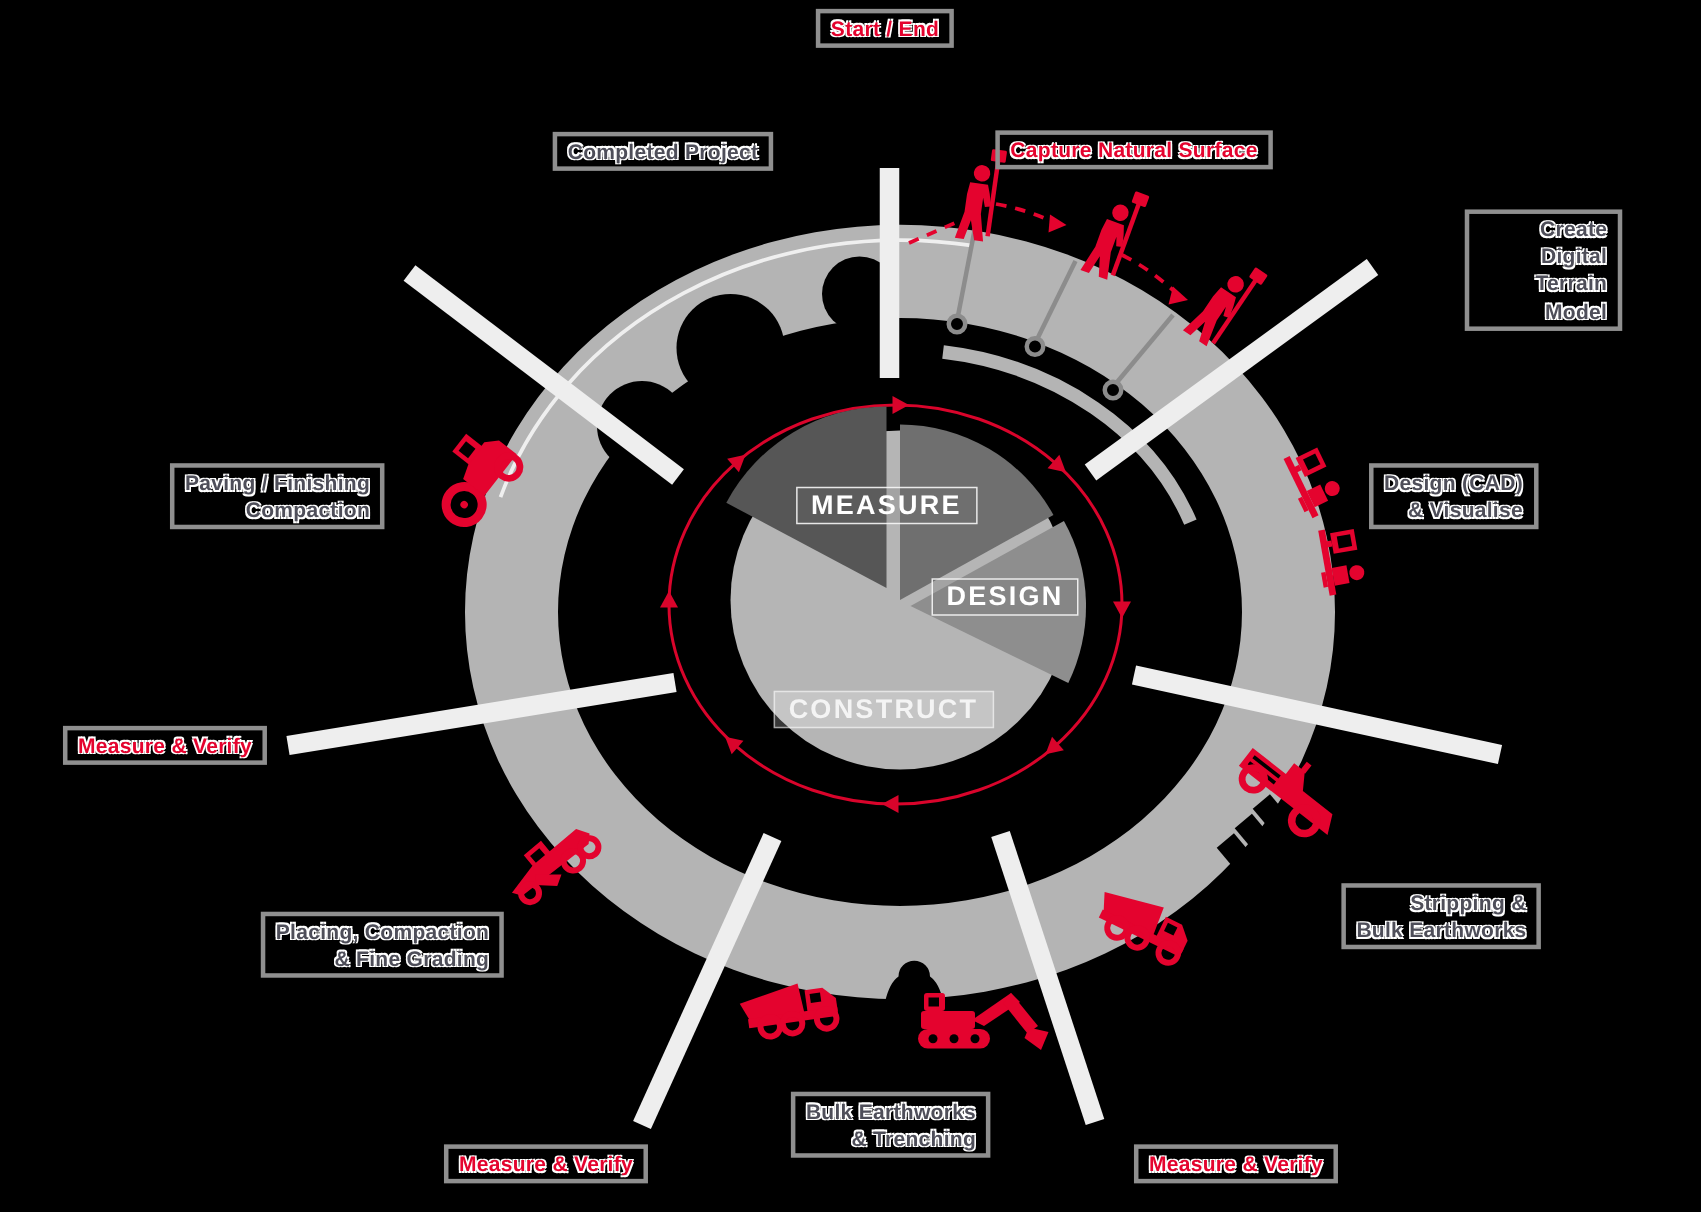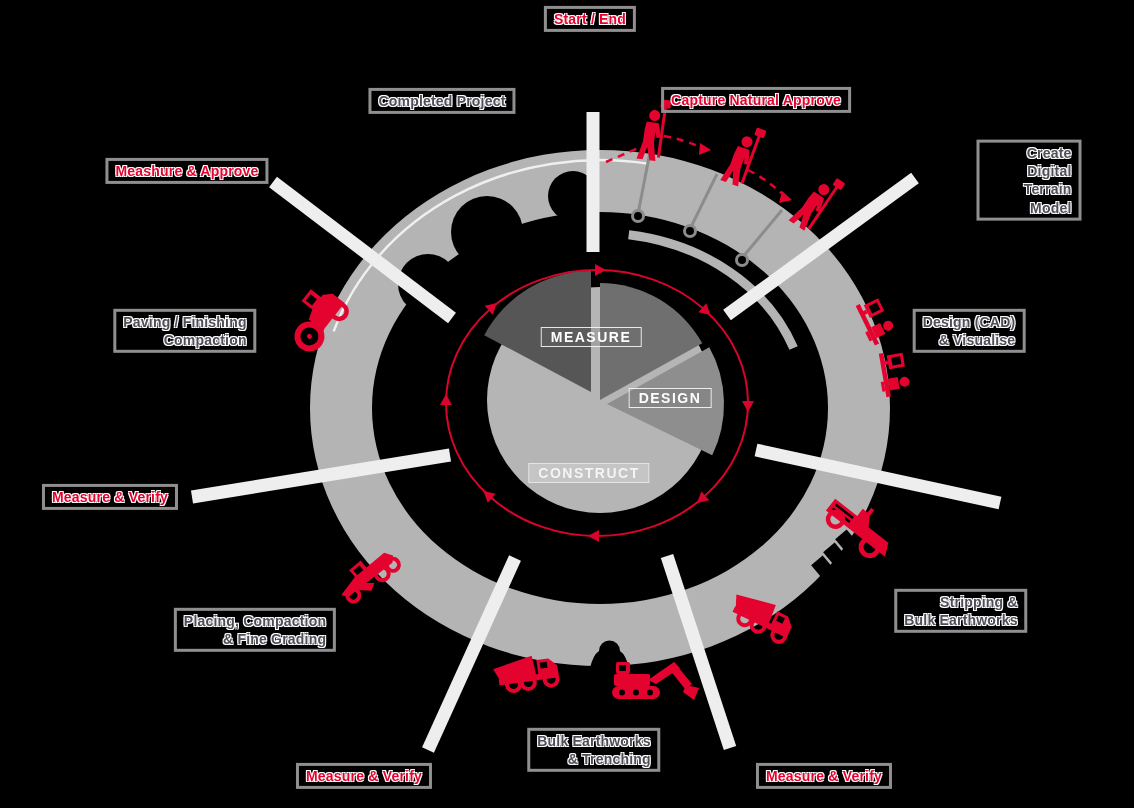--- a/index.html
+++ b/index.html
@@ -26,21 +26,21 @@
   #lbl-mv-bottom-right{left:824px;top:776px;}
   #lbl-bulk-earthworks{left:594px;top:750px;}
   #lbl-mv-bottom-left{left:364px;top:776px;}
   #lbl-placing{left:255px;top:630px;}
   #lbl-mv-left{left:110px;top:497px;}
   #lbl-paving{left:185px;top:331px;}
   #lbl-meashure-approve{left:187px;top:171px;}
 
   
   .pie-label{position:absolute;transform:translate(-50%,-50%);
-     font-weight:bold;font-size:14px;letter-spacing:1.5px;color:#fff;
+     font-weight:bold;font-size:18px;letter-spacing:1.5px;color:#fff;
      border:1px solid rgba(255,255,255,.85);padding:1px 9px;
      background:rgba(110,110,110,.25);}
   #pie-measure{left:591px;top:337px;}
   #pie-design{left:670px;top:398px;}
   #pie-construct{left:589px;top:473px;color:#f4f4f4;
      border-color:rgba(255,255,255,.55);background:rgba(255,255,255,.22);}
 </style>
 </head>
 <body>
 
@@ -199,31 +199,30 @@
   <use href="#grader" transform="translate(368,574) rotate(-40)"></use>
   <use href="#roller" transform="translate(320,318) rotate(-52)"></use>
 </svg>
 
 <div class="pie-label" id="pie-measure">MEASURE</div>
 <div class="pie-label" id="pie-design">DESIGN</div>
 <div class="pie-label" id="pie-construct">CONSTRUCT</div>
 
 <div class="label red" id="lbl-start-end">Start / End</div>
 <div class="label gray" id="lbl-completed-project">Completed Project</div>
-<div class="label red" id="lbl-capture-natural-surface">Capture Natural Approve</div>
+<div class="label red" id="lbl-capture-natural-surface">Capture Natural Surface</div>
 <div class="label gray" id="lbl-create-dtm">Create Digital
 Terrain Model</div>
 <div class="label gray" id="lbl-design-cad">Design (CAD)
 &amp; Visualise</div>
 <div class="label gray" id="lbl-stripping">Stripping &amp;
 Bulk Earthworks</div>
 <div class="label red" id="lbl-mv-bottom-right">Measure &amp; Verify</div>
 <div class="label gray" id="lbl-bulk-earthworks">Bulk Earthworks
 &amp; Trenching</div>
 <div class="label red" id="lbl-mv-bottom-left">Measure &amp; Verify</div>
 <div class="label gray" id="lbl-placing">Placing, Compaction
 &amp; Fine Grading</div>
 <div class="label red" id="lbl-mv-left">Measure &amp; Verify</div>
 <div class="label gray" id="lbl-paving">Paving / Finishing
 Compaction</div>
-<div class="label red" id="lbl-meashure-approve">Meashure &amp; Approve</div>
 
 </div>
 
 </body></html>

